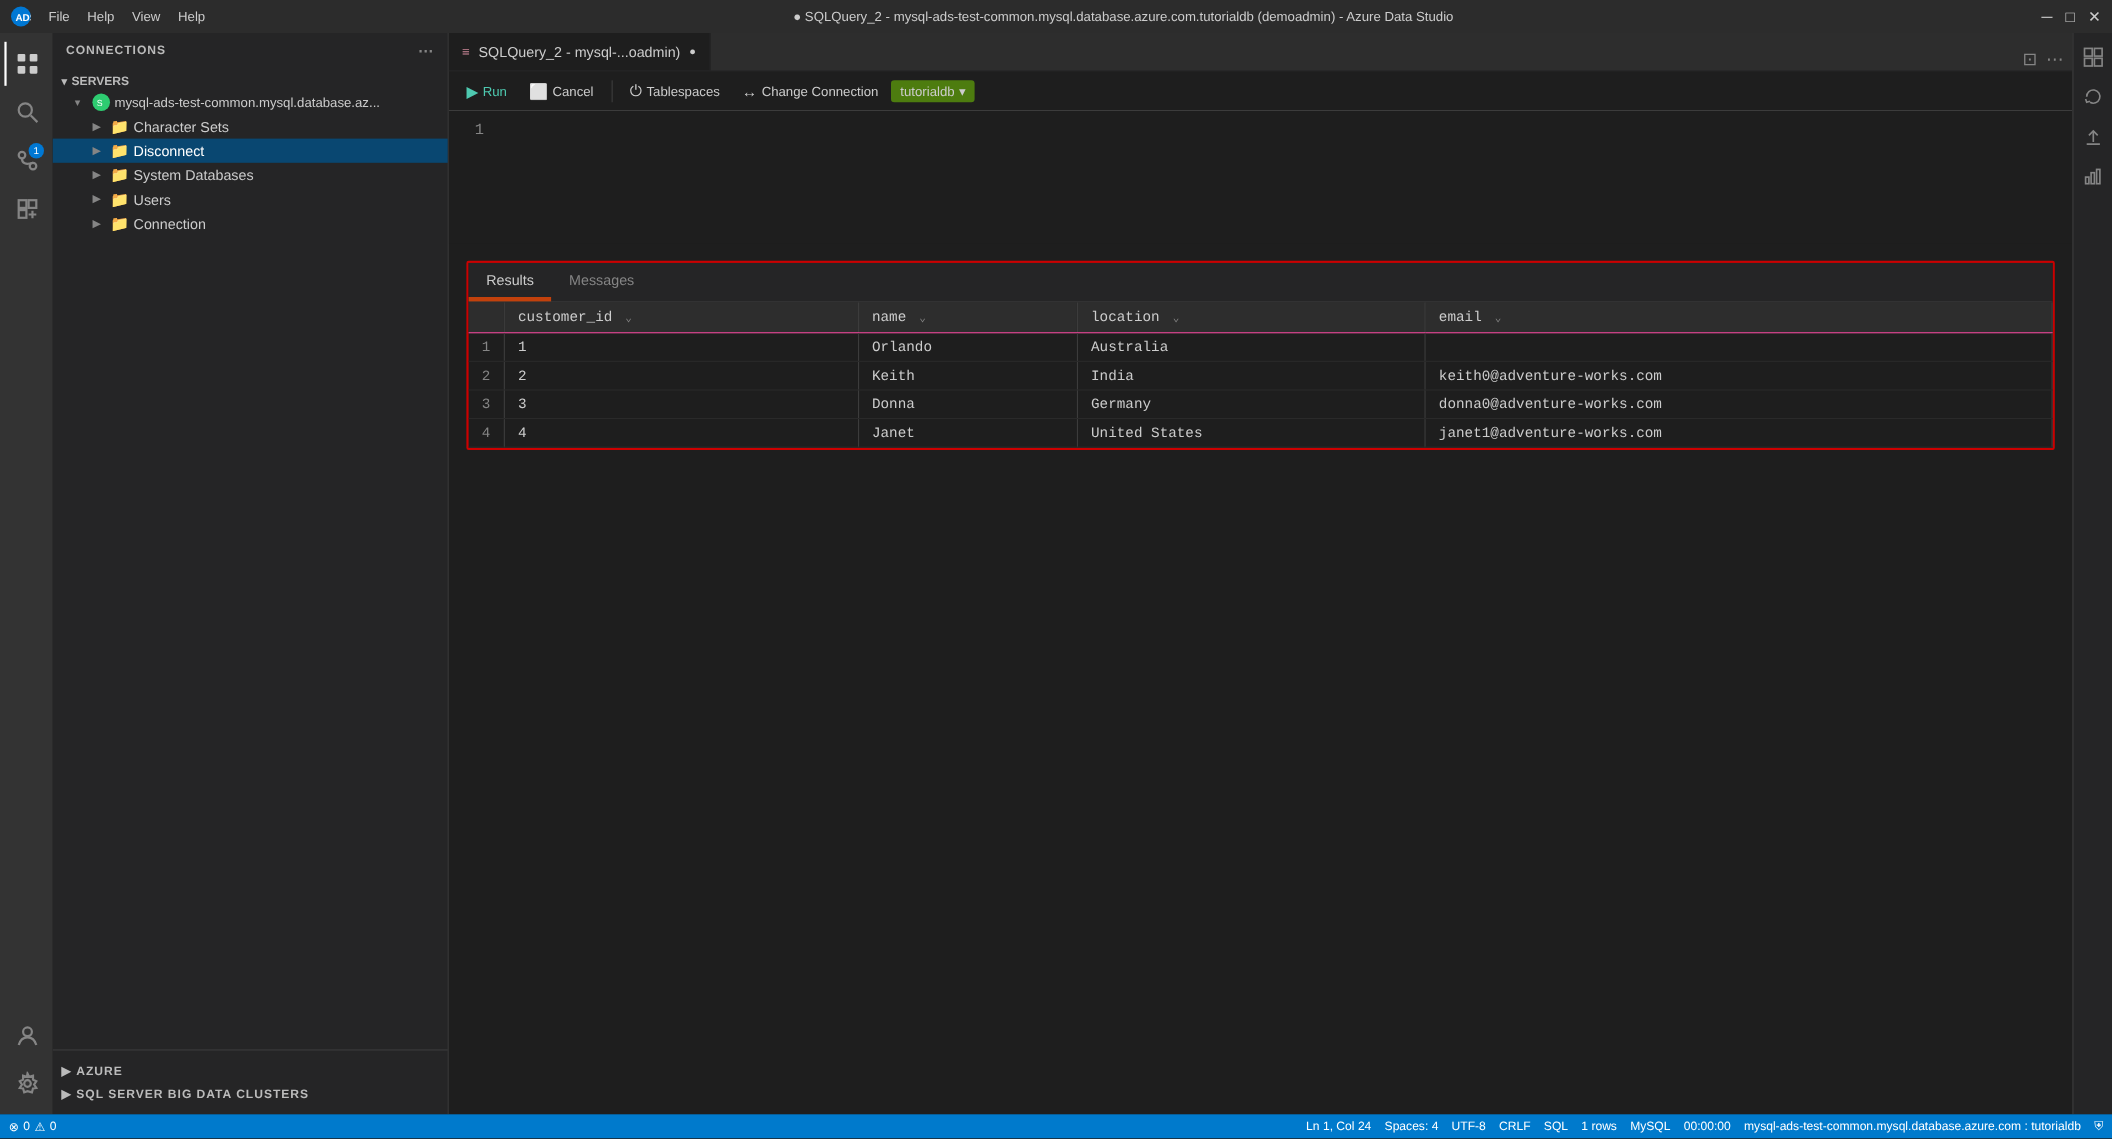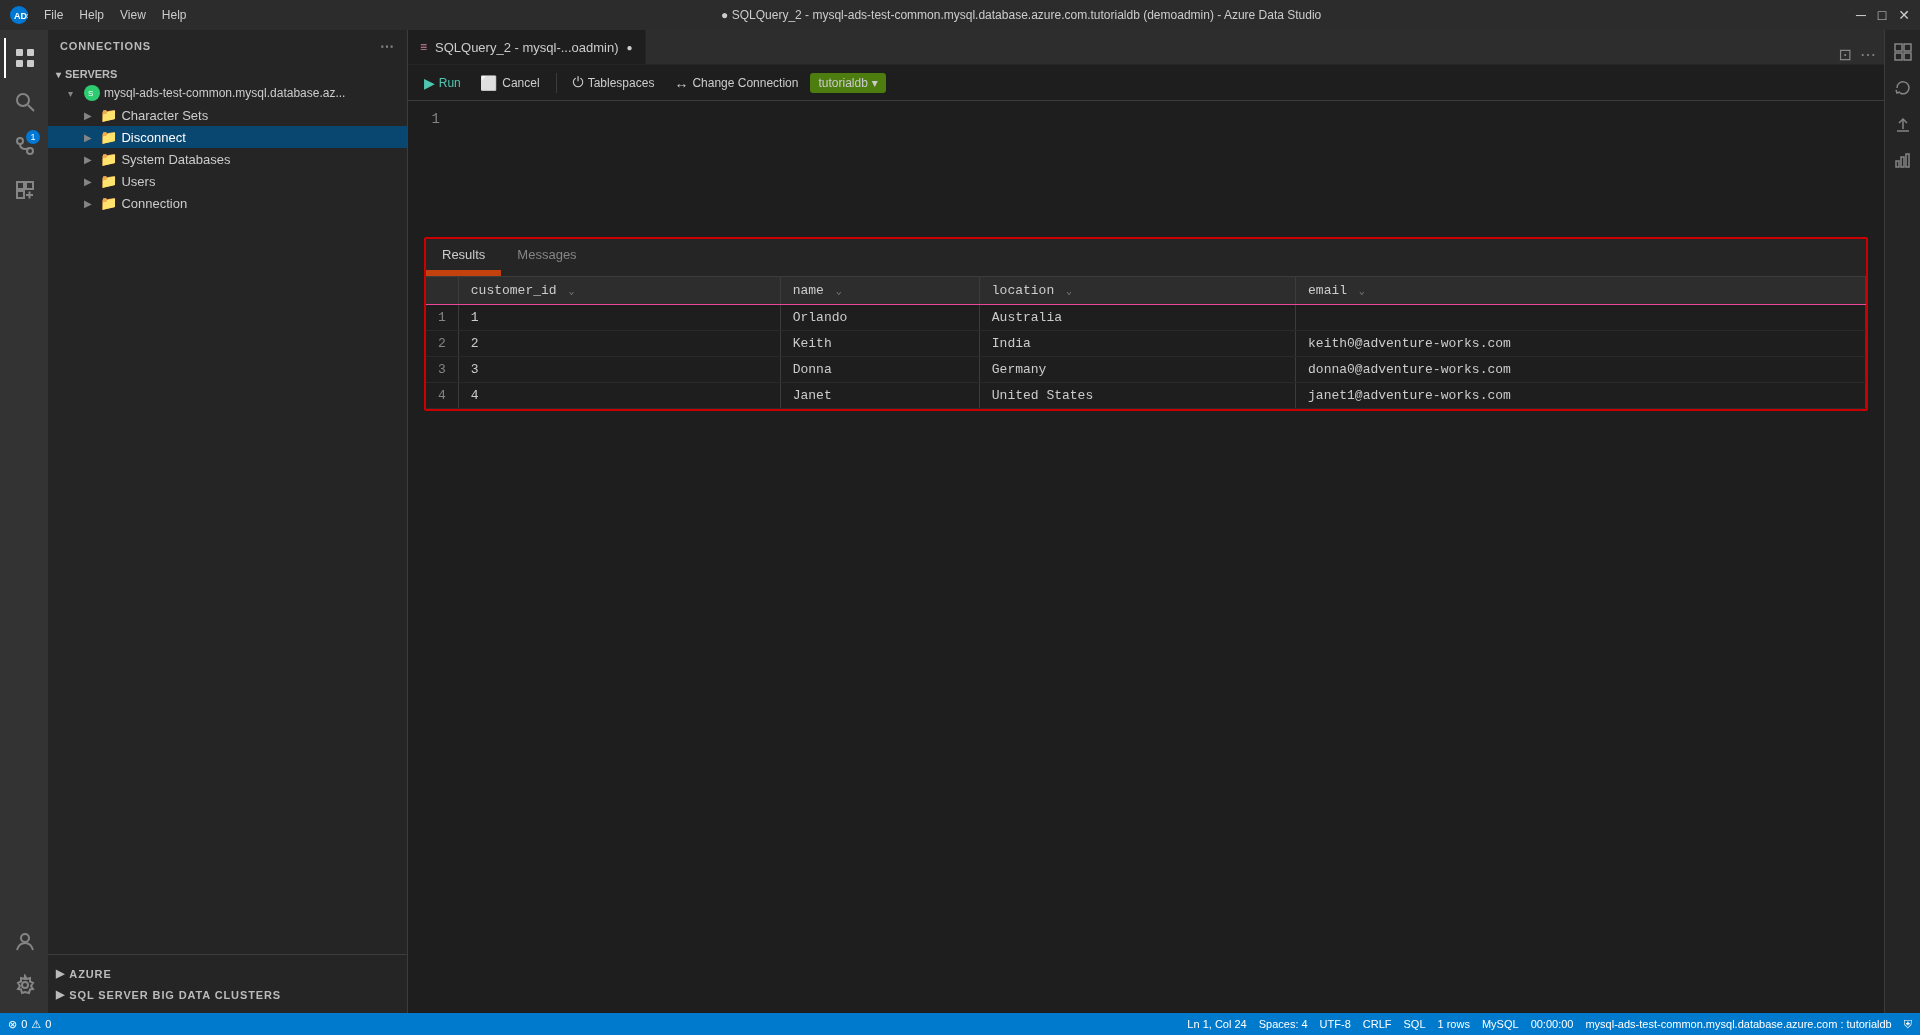--- a/index.html
+++ b/index.html
@@ -296,21 +296,21 @@
     }
     .results-tab {
       padding: 8px 16px;
       cursor: pointer;
       font-size: 13px;
       color: #858585;
       border-bottom: 2px solid transparent;
     }
     .results-tab.active {
       color: #cccccc;
-      border-bottom: 6px solid #c2410c;
+      border-bottom: 4px solid #c2410c;
     }
 
     
     .data-table {
       width: 100%;
       border-collapse: collapse;
       font-size: 13px;
       font-family: 'Consolas', 'Courier New', monospace;
     }
     .data-table th {

